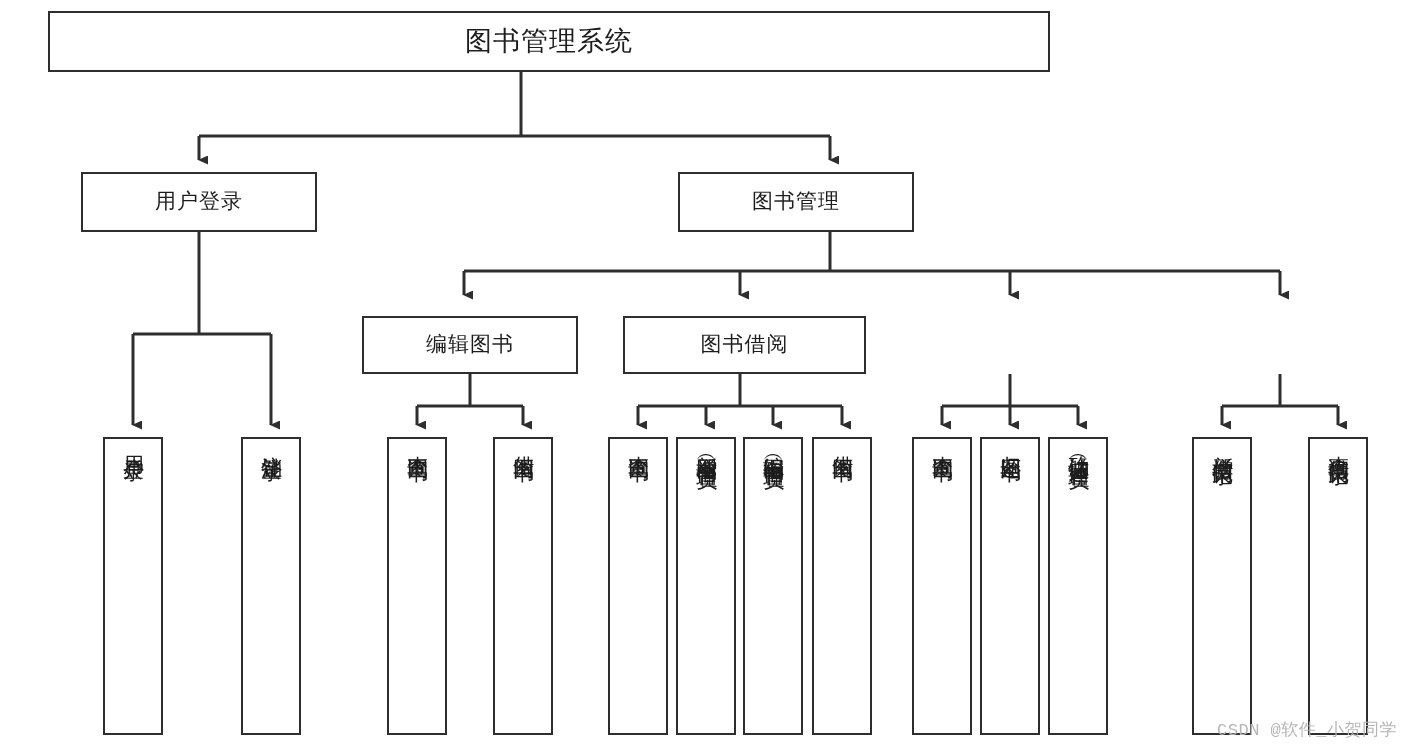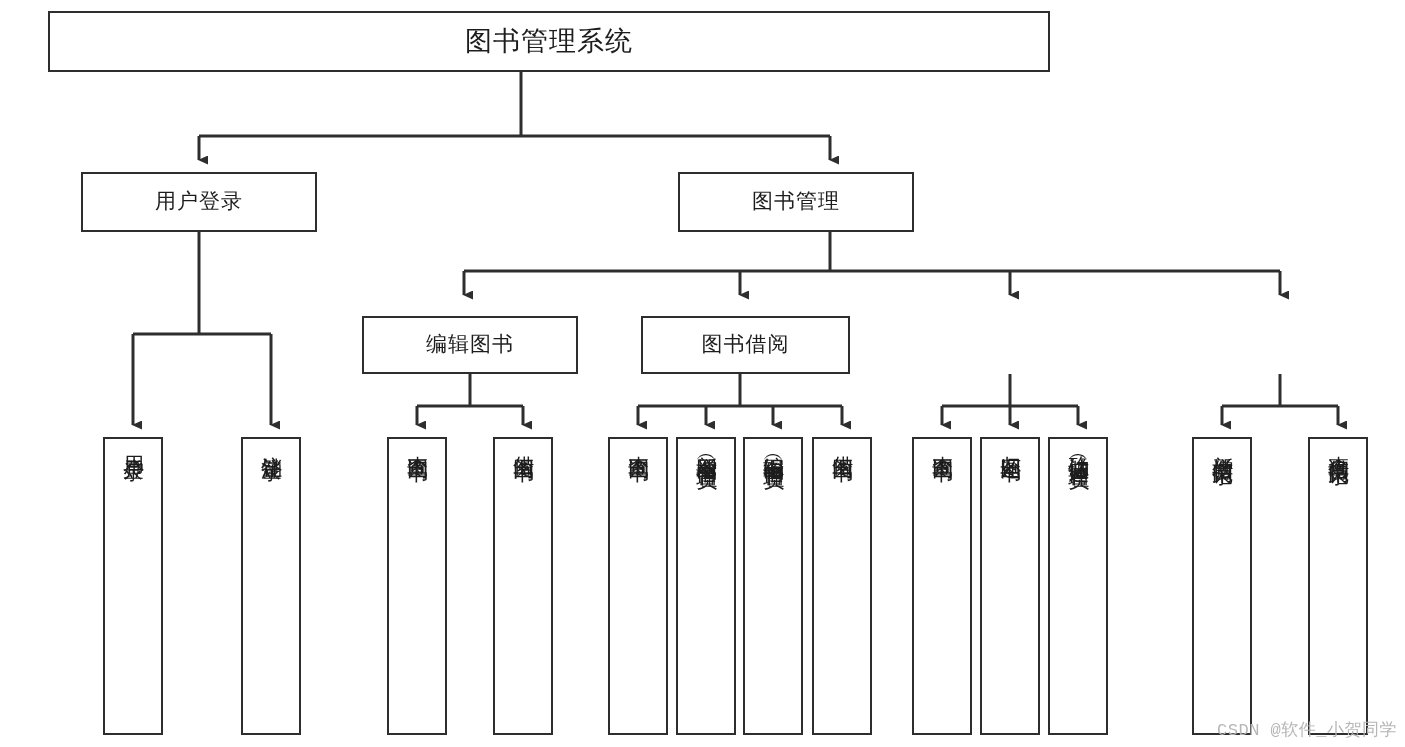--- a/index.html
+++ b/index.html
@@ -134,21 +134,21 @@
   <div class="node node-h" style="left:81px; top:172px; width:236px; height:60px;">
     <span>用户登录</span>
   </div>
   <div class="node node-h" style="left:678px; top:172px; width:236px; height:60px;">
     <span>图书管理</span>
   </div>
 
   <div class="node node-h" style="left:362px; top:316px; width:216px; height:58px;">
     <span>编辑图书</span>
   </div>
-  <div class="node node-h" style="left:641px; top:316px; width:209px; height:58px;">
+  <div class="node node-h" style="left:623px; top:316px; width:243px; height:58px;">
     <span>图书借阅</span>
   </div>
 
   <div class="node leaf" style="left:103px; top:437px; width:60px; height:298px;">
     <span class="vtext">用户登录</span>
   </div>
   <div class="node leaf" style="left:241px; top:437px; width:60px; height:298px;">
     <span class="vtext">注销登录</span>
   </div>
 

